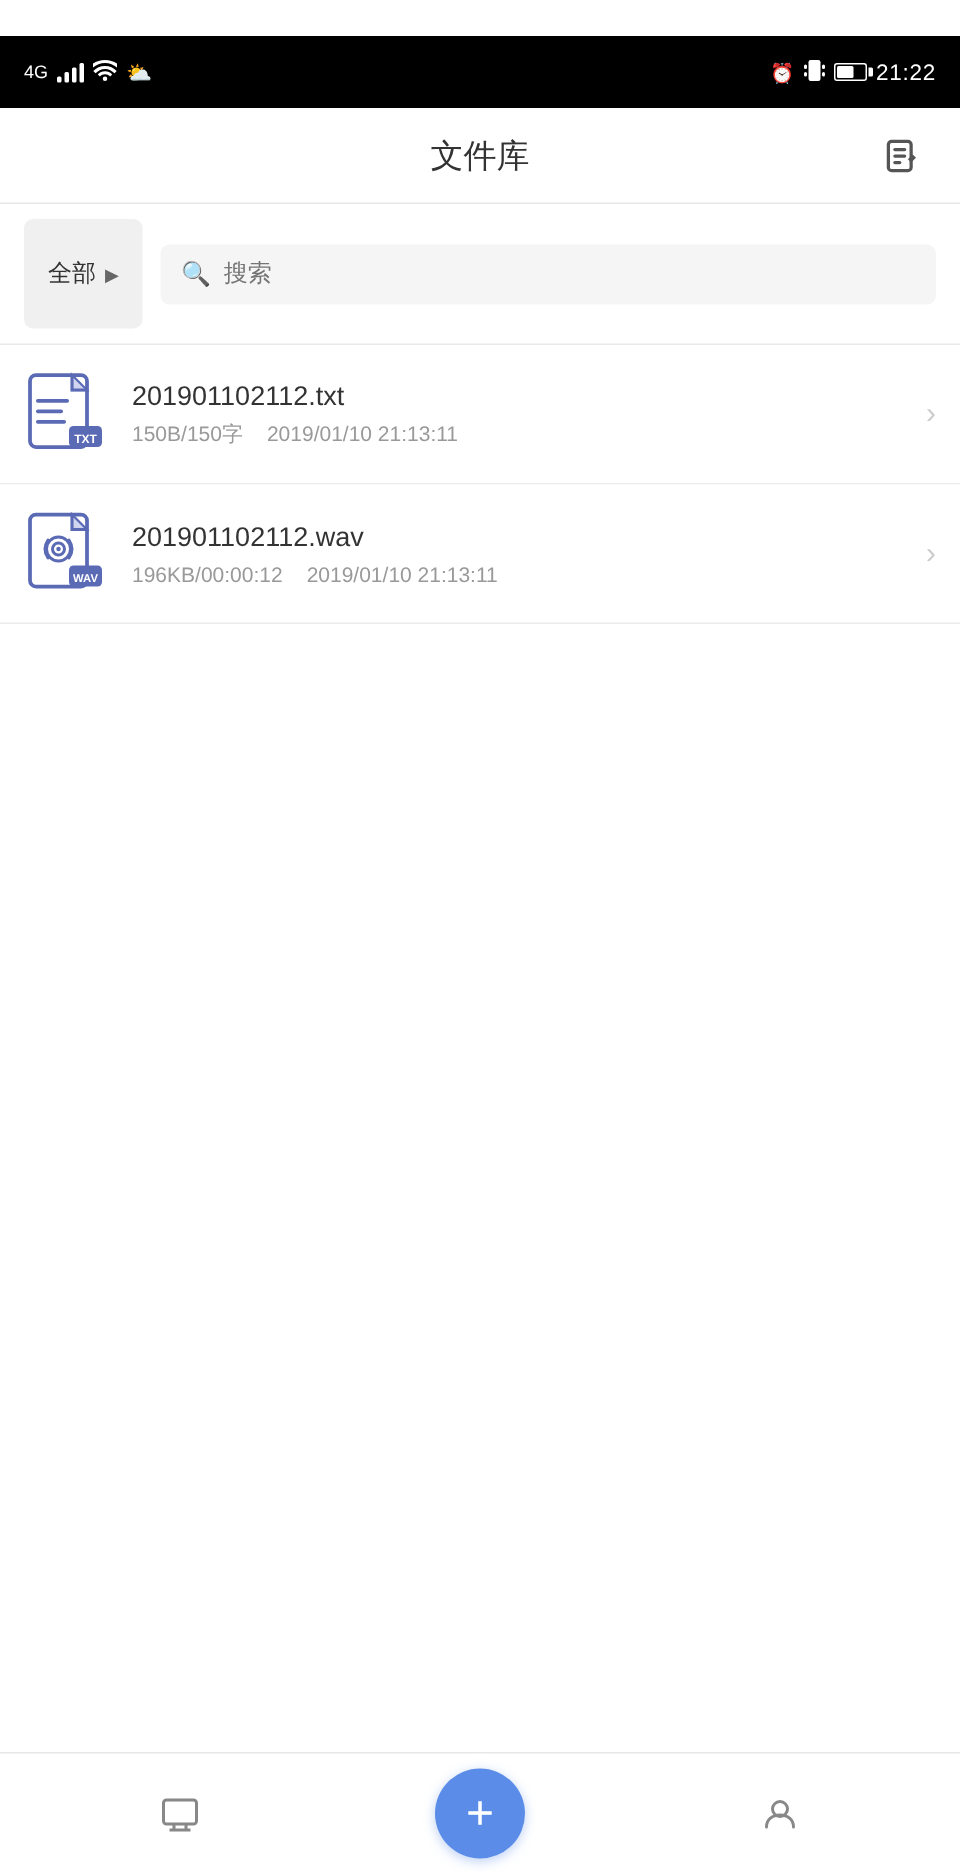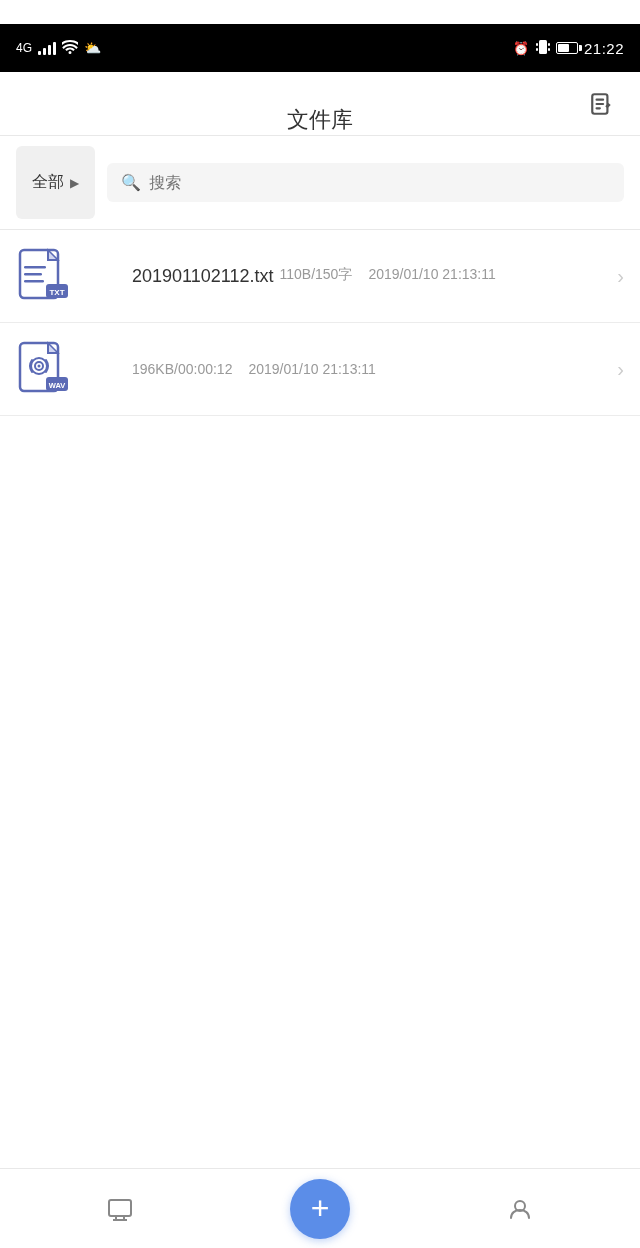--- a/index.html
+++ b/index.html
@@ -95,21 +95,21 @@
       font-size: 13px;
     }
     .phone-icon {
       font-size: 13px;
     }
 
     
     .header {
       height: 64px;
       display: flex;
-      align-items: flex-end;
+      align-items: center;
       justify-content: center;
       background: #fff;
       border-bottom: 1px solid #e8e8e8;
       position: relative;
       flex-shrink: 0;
     }
     .header-title {
       font-size: 22px;
       color: #333;
       font-weight: 500;
@@ -205,23 +205,22 @@
     .file-icon {
       width: 56px;
       height: 56px;
       flex-shrink: 0;
       text-decoration: underline;
     }
 
     .file-info {
       flex: 1;
       display: flex;
-      flex-direction: row;
+      flex-direction: column;
       gap: 6px;
-      margin-left: 44px;
     }
     .file-name {
       font-size: 18px;
       color: #333;
       font-weight: 400;
     }
     .file-meta {
       font-size: 14px;
       color: #999;
       display: flex;
@@ -356,21 +355,21 @@
         <rect x="8" y="25" width="18" height="2.5" rx="1.2" fill="#5b6ab5"></rect>
         <rect x="8" y="32" width="20" height="2.5" rx="1.2" fill="#5b6ab5"></rect>
 
         <rect x="30" y="36" width="22" height="14" rx="3" fill="#5b6ab5"></rect>
         <text x="41" y="47" text-anchor="middle" font-size="8" font-weight="bold" fill="white" font-family="sans-serif">TXT</text>
       </svg>
     </div>
     <div class="file-info">
       <span class="file-name">201901102112.txt</span>
       <div class="file-meta">
-        <span>110B/150字</span>
+        <span>150B/150字</span>
         <span>2019/01/10 21:13:11</span>
       </div>
     </div>
     <span class="chevron-right">›</span>
   </div>
 
   <div class="file-item">
     <div class="file-icon">
       <svg viewBox="0 0 56 56" width="56" height="56">
         <rect x="4" y="2" width="38" height="48" rx="4" ry="4" fill="white" stroke="#5b6ab5" stroke-width="2.5"></rect>
@@ -381,20 +380,21 @@
         <circle cx="23" cy="25" r="4" fill="none" stroke="#5b6ab5" stroke-width="2"></circle>
         <circle cx="23" cy="25" r="1.5" fill="#5b6ab5"></circle>
         <path d="M16 19 Q12 25 16 31" fill="none" stroke="#5b6ab5" stroke-width="2" stroke-linecap="round"></path>
         <path d="M30 19 Q34 25 30 31" fill="none" stroke="#5b6ab5" stroke-width="2" stroke-linecap="round"></path>
 
         <rect x="30" y="36" width="22" height="14" rx="3" fill="#5b6ab5"></rect>
         <text x="41" y="47" text-anchor="middle" font-size="7.5" font-weight="bold" fill="white" font-family="sans-serif">WAV</text>
       </svg>
     </div>
     <div class="file-info">
+      <span class="file-name">201901102112.wav</span>
       <div class="file-meta">
         <span>196KB/00:00:12</span>
         <span>2019/01/10 21:13:11</span>
       </div>
     </div>
     <span class="chevron-right">›</span>
   </div>
 
 </div>
 

